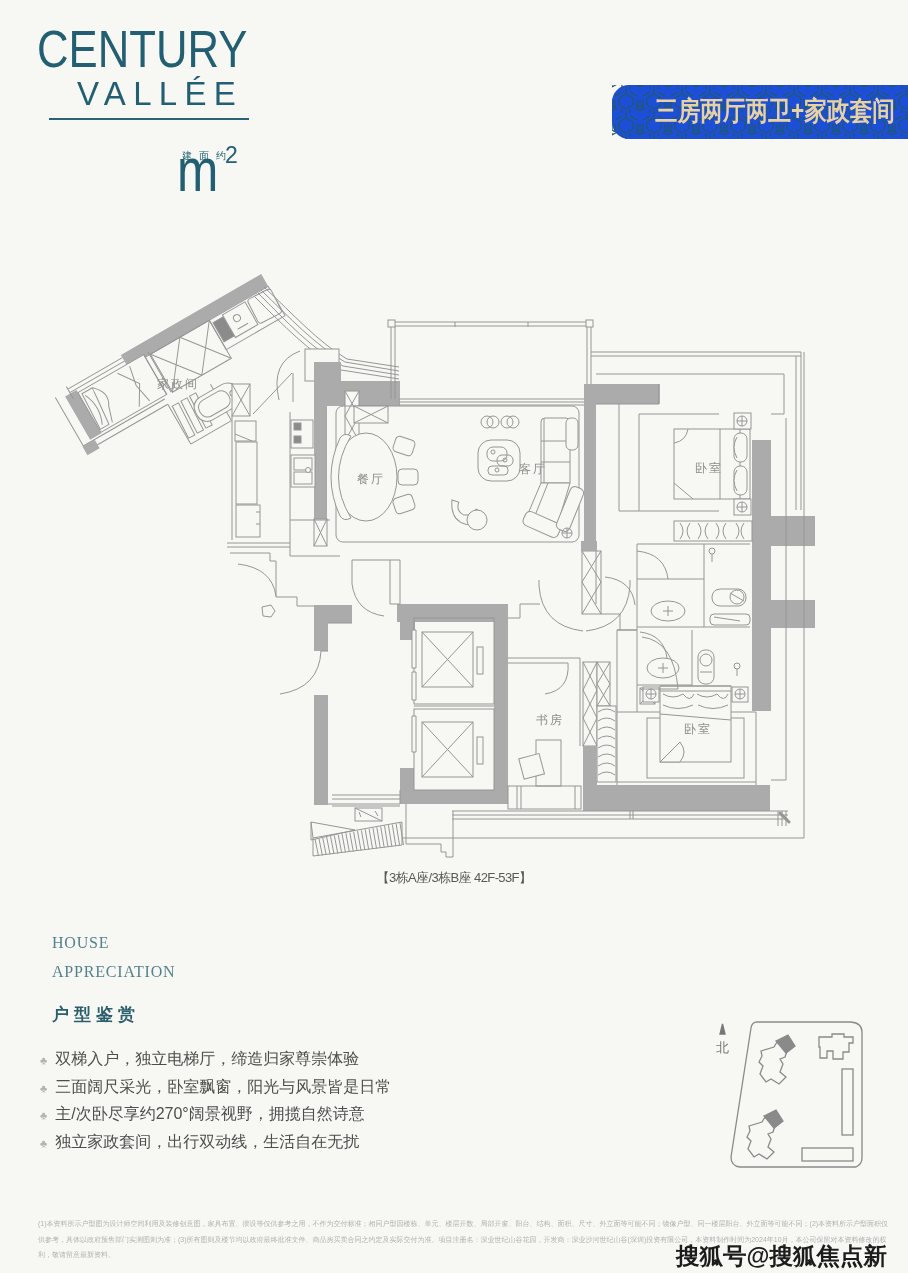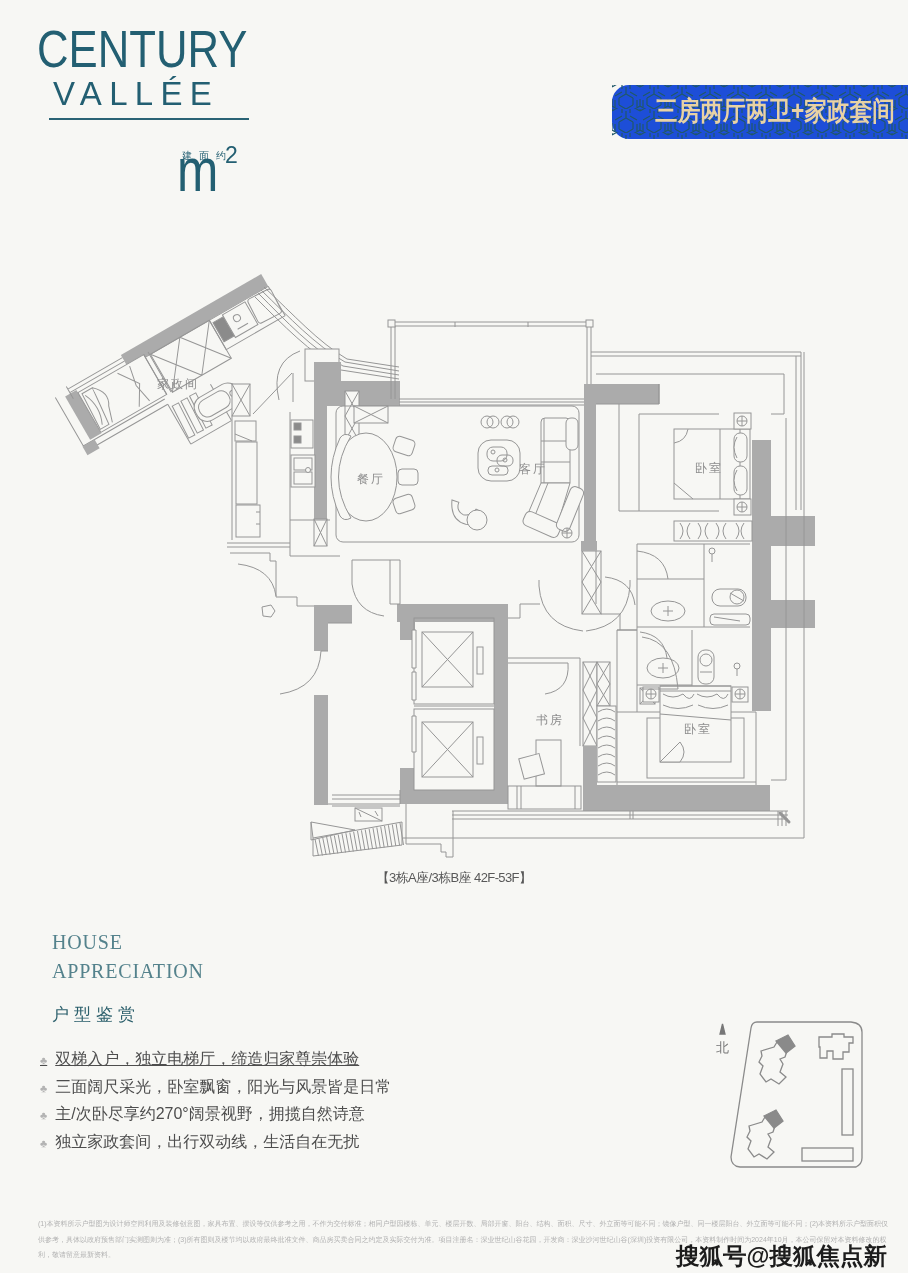--- a/index.html
+++ b/index.html
@@ -6,21 +6,21 @@
   body{width:908px;height:1273px;position:relative;background:#f7f7f4;font-family:"Liberation Sans",sans-serif;overflow:hidden;}
   .abs{position:absolute;}
 </style>
 </head>
 <body>
 
 <div class="abs" style="left:37px;top:21px;width:280px;color:#235f72;">
 
   <div style="font-size:52px;letter-spacing:0px;transform:scaleX(0.84);transform-origin:left;font-weight:400;line-height:1;height:54px;margin-top:2px;">CENTURY</div>
 
-  <div style="font-size:33px;letter-spacing:7.3px;margin-left:16px;line-height:1;height:33px;">VALLÉE</div>
+  <div style="font-size:33px;letter-spacing:7.3px;margin-left:40px;line-height:1;height:33px;">VALLÉE</div>
 
   <div style="height:1.5px;background:#2a6375;width:200px;margin-left:12px;margin-top:8px;"></div>
 
   <div style="margin-left:14px;margin-top:-4px;white-space:nowrap;position:relative;height:80px;">
     <span style="font-size:10px;letter-spacing:7px;position:absolute;left:131px;top:33px;">建面约</span>
     <span style="font-size:62px;line-height:1;position:absolute;left:126px;top:23px;display:inline-block;transform:scaleX(0.8);transform-origin:left;">m</span>
     <span style="font-size:23px;position:absolute;left:174px;top:26px;">2</span>
   </div>
 </div>
 
@@ -36,26 +36,26 @@
       </pattern>
     </defs>
     <rect width="326" height="54" fill="url(#yp)"></rect>
   </svg>
 
   <div style="position:absolute;width:100%;top:0;height:54px;line-height:53px;text-align:center;font-size:27px;font-weight:bold;color:#e8d2a4;letter-spacing:0px;transform:scaleX(0.84);">三房两厅两卫+家政套间</div>
 </div>
 
 <div class="abs" style="left:0;top:869px;width:908px;text-align:center;font-size:13px;color:#585858;letter-spacing:-0.6px;">【3栋A座/3栋B座 42F-53F】</div>
 
-<div class="abs" style="left:52px;top:928px;font-family:'Liberation Serif',serif;font-size:20px;color:#54828c;letter-spacing:0.8px;line-height:29px;">HOUSE<br>APPRECIATION</div>
-
-<div class="abs" style="left:52px;top:1003px;font-size:17px;font-weight:normal;color:#2b5f6b;letter-spacing:5px;">户型鉴赏</div>
+<div class="abs" style="left:52px;top:928px;font-family:'Liberation Serif',serif;font-size:16px;color:#54828c;letter-spacing:0.8px;line-height:29px;">HOUSE<br>APPRECIATION</div>
+
+<div class="abs" style="left:52px;top:1003px;font-size:17px;font-weight:bold;color:#2b5f6b;letter-spacing:5px;">户型鉴赏</div>
 
 <div class="abs" style="left:40px;top:1049px;font-size:16px;color:#4d4d4d;">
-  <div style="height:27.7px;text-decoration:underline;"><span style="color:#b3b3b3;font-size:11px;margin-right:8px;">♣</span>双梯入户，独立电梯厅，缔造归家尊崇体验</div>
+  <div style="height:27.7px;"><span style="color:#b3b3b3;font-size:11px;margin-right:8px;">♣</span>双梯入户，独立电梯厅，缔造归家尊崇体验</div>
   <div style="height:27.7px;"><span style="color:#b3b3b3;font-size:11px;margin-right:8px;">♣</span>三面阔尺采光，卧室飘窗，阳光与风景皆是日常</div>
   <div style="height:27.7px;"><span style="color:#b3b3b3;font-size:11px;margin-right:8px;">♣</span>主/次卧尽享约270°阔景视野，拥揽自然诗意</div>
   <div style="height:27.7px;"><span style="color:#b3b3b3;font-size:11px;margin-right:8px;">♣</span>独立家政套间，出行双动线，生活自在无扰</div>
 </div>
 
 <div class="abs" style="left:38px;top:1216px;width:852px;font-size:7px;color:#b2b2b2;line-height:15.5px;">(1)本资料所示户型图为设计师空间利用及装修创意图，家具布置、摆设等仅供参考之用，不作为交付标准；相同户型因楼栋、单元、楼层开数、局部开窗、阳台、结构、面积、尺寸、外立面等可能不同；镜像户型、同一楼层阳台、外立面等可能不同；(2)本资料所示户型面积仅供参考，具体以政府预售部门实测图则为准；(3)所有图则及楼节均以政府最终批准文件、商品房买卖合同之约定及实际交付为准。项目注册名：深业世纪山谷花园，开发商：深业沙河世纪山谷(深圳)投资有限公司，本资料制作时间为2024年10月，本公司保留对本资料修改的权利，敬请留意最新资料。</div>
 
 <div class="abs" style="left:676px;top:1240px;font-size:23.5px;font-weight:bold;color:#1c1c1c;letter-spacing:0px;">搜狐号@搜狐焦点新余站</div>
 <svg class="abs" style="left:0;top:0;" width="908" height="1273" viewBox="0 0 908 1273" fill="none" stroke-linecap="butt">
 <g stroke="#969696" stroke-width="1">

